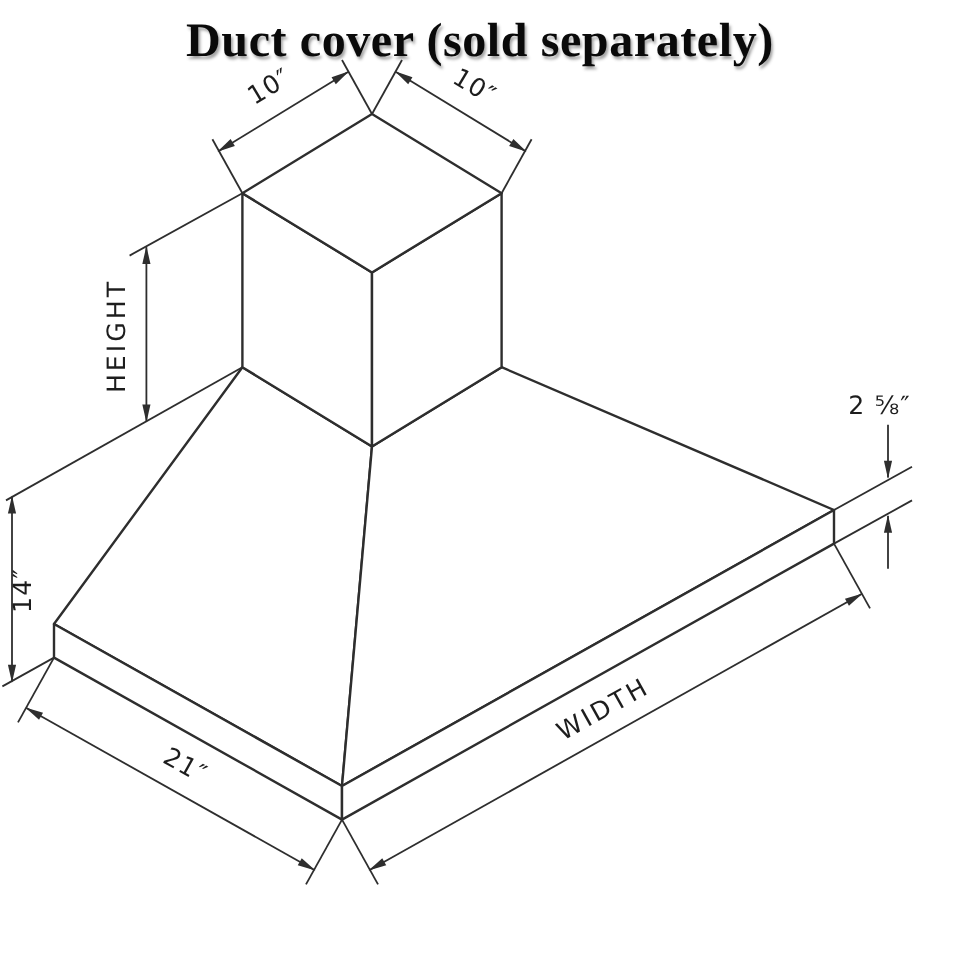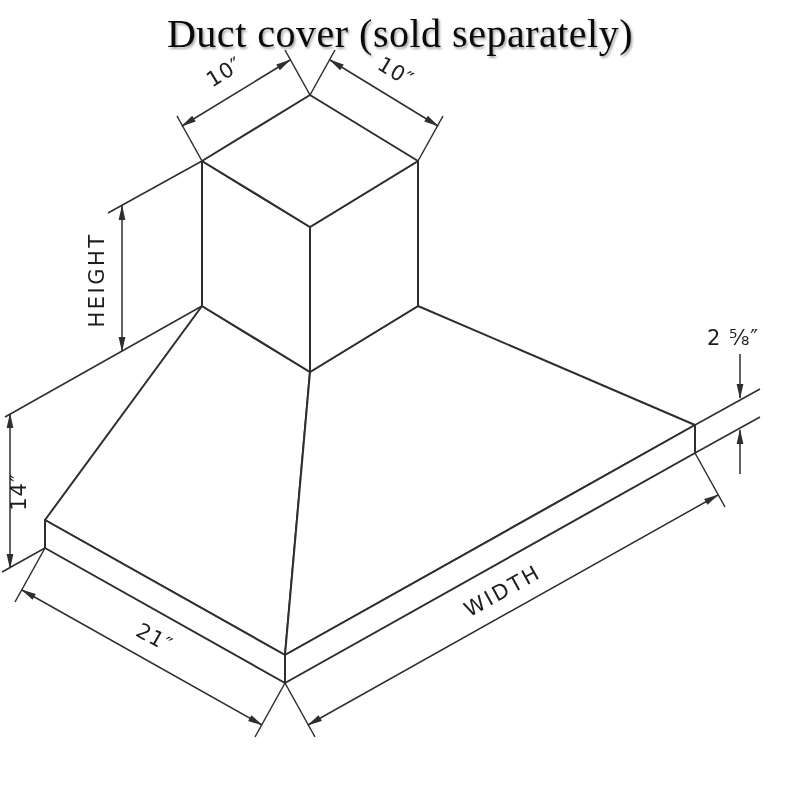--- a/index.html
+++ b/index.html
@@ -1,19 +1,19 @@
 <!DOCTYPE html>
 <html><head>
 <meta charset="utf-8">
 <style>
   html,body{margin:0;padding:0;background:#ffffff;width:800px;height:800px;overflow:hidden;}
   .stage{position:relative;width:800px;height:800px;font-family:"DejaVu Sans",sans-serif;}
   .title{
     position:absolute;top:10px;left:0;width:100%;text-align:center;
-    font-family:"Liberation Serif",serif;font-weight:400;font-size:40px;
+    font-family:"Liberation Serif",serif;font-weight:700;font-size:40px;
     color:#0a0a0a;letter-spacing:.5px;
     text-shadow:1.5px 2px 2.5px rgba(50,50,50,.45);
   }
   svg{position:absolute;top:0;left:0;}
   .face{fill:#ffffff;stroke:#2e2e2e;stroke-width:2;stroke-linejoin:round;}
   .ext,.dim{fill:none;stroke:#2e2e2e;stroke-width:1.5;}
   .lbl{font-family:"DejaVu Sans",sans-serif;font-size:21px;fill:#1d1d1d;letter-spacing:1px;}
   .lbl-word{letter-spacing:2.5px;}
 </style>
 </head>

